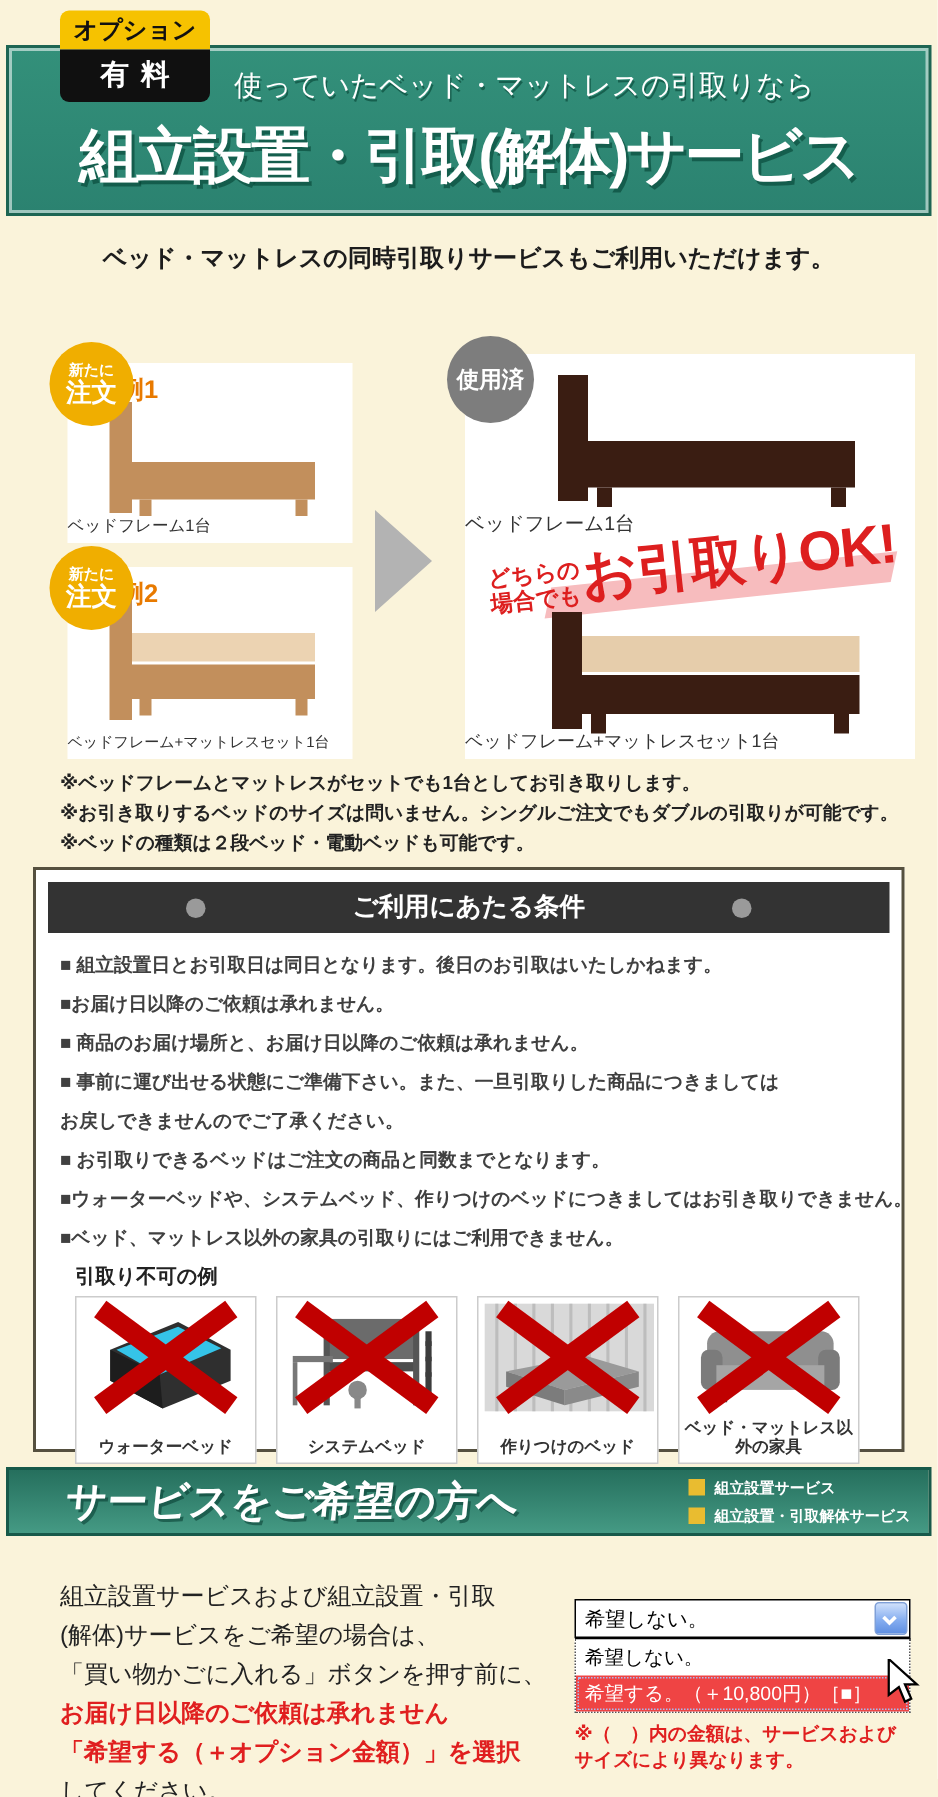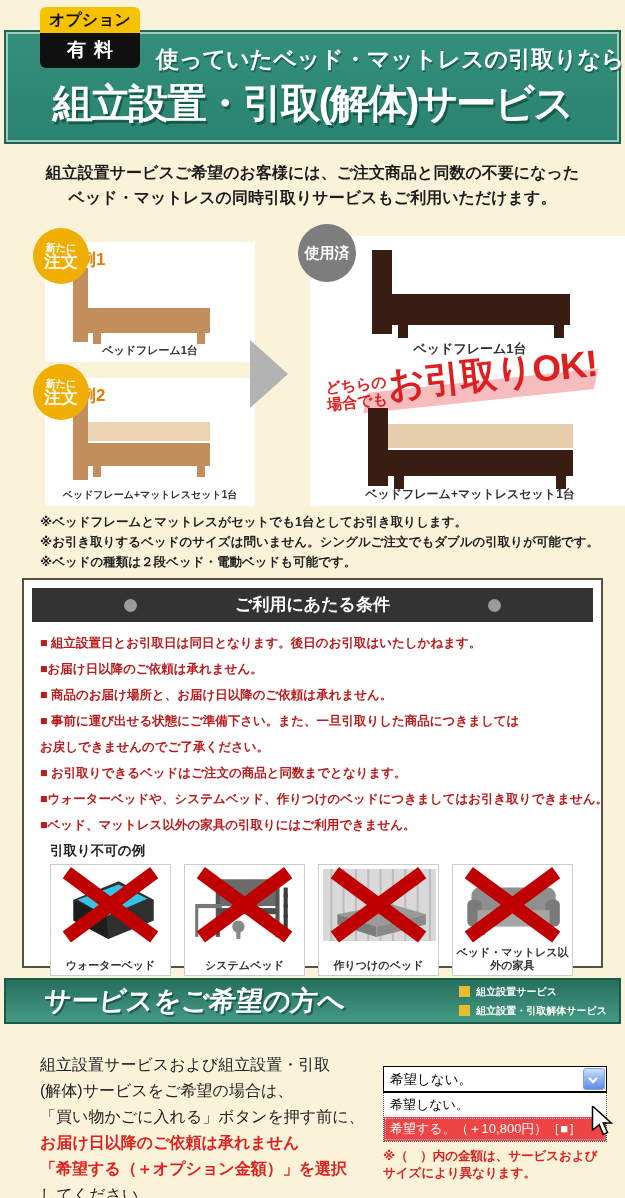--- a/index.html
+++ b/index.html
@@ -9,45 +9,45 @@
 
   
   #header-band{position:absolute;left:4px;right:4px;top:30px;height:110px;
     background:linear-gradient(180deg,#33907a,#2b8270);
     border:2px solid #1d6553;box-shadow:inset 0 0 0 2px rgba(255,255,255,.55);}
   #opt-badge{position:absolute;left:34px;top:-25px;width:100px;text-align:center;z-index:3;}
   #opt-badge .opt{background:#f6c200;color:#111;font-weight:bold;font-size:16px;
     border-radius:6px 6px 0 0;padding:3px 0 2px;}
   #opt-badge .paid{background:#101010;color:#fff;font-weight:bold;font-size:19px;
     letter-spacing:8px;padding:4px 0 5px;text-indent:8px;border-radius:0 0 6px 6px;}
-  #band-tagline{position:absolute;left:150px;top:12px;color:#fff;font-weight:bold;
-    font-size:23px;text-shadow:1px 2px 0 rgba(0,60,45,.55);}
+  #band-tagline{position:absolute;left:150px;top:12px;color:#fff;font-weight:normal;
+    font-size:19px;text-shadow:1px 2px 0 rgba(0,60,45,.55);}
   #band-title{position:absolute;left:0;right:0;top:44px;text-align:center;color:#fff;
     font-weight:bold;font-size:40px;letter-spacing:-2px;
     text-shadow:2px 3px 0 rgba(0,60,45,.55);}
 
   
   #intro{position:absolute;left:0;right:0;top:160px;text-align:center;color:#1c1c1c;
     font-weight:bold;font-size:16px;line-height:25px;}
 
   
   #examples{position:absolute;left:0;top:228px;width:625px;height:282px;}
-  .card{position:absolute;background:#fff;padding-left:20px;}
+  .card{position:absolute;background:#fff;}
   .circle-badge{position:absolute;border-radius:50%;color:#fff;text-align:center;
     display:flex;flex-direction:column;justify-content:center;z-index:2;}
   .new-badge{width:56px;height:56px;left:-12px;top:-14px;background:#f0ae00;}
   .new-badge .t{font-size:10px;font-weight:bold;line-height:11px;}
   .new-badge .b{font-size:17px;font-weight:bold;line-height:18px;}
   .used-badge{width:58px;height:58px;left:-12px;top:-12px;background:#7d7d7d;
     font-size:15px;font-weight:bold;}
   .ex-label{position:absolute;left:34px;top:6px;color:#e87a00;font-weight:bold;font-size:17px;}
   .bed-part{position:absolute;}
   .tan{background:#c28f5c;} .tanlight{background:#ecd3b2;}
   .dark{background:#3a1d12;} .darklight{background:#e6cdab;}
-  .bed-label{position:absolute;left:0;right:0;text-align:center;color:#333;font-weight:bold;}
+  .bed-label{position:absolute;left:0;right:0;text-align:left;color:#333;}
   #arrow-right{position:absolute;left:250px;top:112px;width:0;height:0;
     border-left:38px solid #b3b3b3;border-top:34px solid transparent;border-bottom:34px solid transparent;}
   #promo{position:absolute;left:6px;top:120px;right:6px;height:58px;transform:rotate(-6deg);}
   #promo .swash{position:absolute;left:48px;top:26px;width:232px;height:20px;background:#f7bcbe;
     transform:skewX(-18deg);}
   #promo .small{position:absolute;left:10px;top:8px;color:#dd1f1f;font-weight:bold;
     font-size:15px;line-height:17px;}
   #promo .big{position:absolute;left:72px;top:-4px;color:#dd1f1f;font-weight:bold;font-size:37px;
     letter-spacing:-1px;}
 
@@ -55,21 +55,21 @@
   #notes{position:absolute;left:40px;top:512px;color:#222;font-size:12.5px;
     font-weight:bold;line-height:20px;}
 
   
   #conditions-box{position:absolute;left:22px;right:22px;top:578px;height:386px;
     background:#fff;border:2px solid #55503f;}
   #cond-header{position:relative;margin:8px;height:34px;background:#333;color:#fff;
     font-weight:bold;font-size:17px;text-align:center;line-height:34px;}
   .screw{position:absolute;top:11px;width:13px;height:13px;border-radius:50%;background:#9a9a9a;}
   .screw.l{left:92px;} .screw.r{right:92px;}
-  #cond-list{margin:8px 16px 0;color:#b91c1c;font-size:12.5px;font-weight:bold;line-height:26px;}
+  #cond-list{margin:8px 16px 0;color:#404040;font-size:12.5px;font-weight:bold;line-height:26px;}
   #ng-title{margin:4px 0 4px 26px;color:#222;font-size:13.5px;font-weight:bold;}
   #ng-row{display:flex;gap:13px;margin:0 26px;}
   .ng-box{width:119px;height:110px;border:1px solid #ccc;background:#fff;position:relative;}
   .ng-ill{position:absolute;left:4px;top:4px;right:4px;height:72px;}
   .ng-x{position:absolute;left:2px;top:0px;width:115px;height:82px;z-index:2;}
   .ng-label{position:absolute;left:2px;right:2px;bottom:3px;text-align:center;color:#333;
     font-size:11px;line-height:13px;font-weight:bold;}
 
   
   #service-bar{position:absolute;left:4px;right:4px;top:978px;height:42px;
@@ -106,21 +106,20 @@
   <div id="header-band">
     <div id="opt-badge">
       <div class="opt">オプション</div>
       <div class="paid">有料</div>
     </div>
     <div id="band-tagline" class="nw">使っていたベッド・マットレスの引取りなら</div>
     <div id="band-title" class="nw">組立設置・引取(解体)サービス</div>
   </div>
 
   <div id="intro">
-    <div class="nw">組立設置サービスご希望のお客様には、ご注文商品と同数の不要になった</div>
     <div class="nw">ベッド・マットレスの同時引取りサービスもご利用いただけます。</div>
   </div>
 
   <div id="examples">
 
     <div class="card" style="left:45px;top:14px;width:190px;height:120px;">
       <div class="circle-badge new-badge">
         <div class="t">新たに</div>
         <div class="b">注文</div>
       </div>

